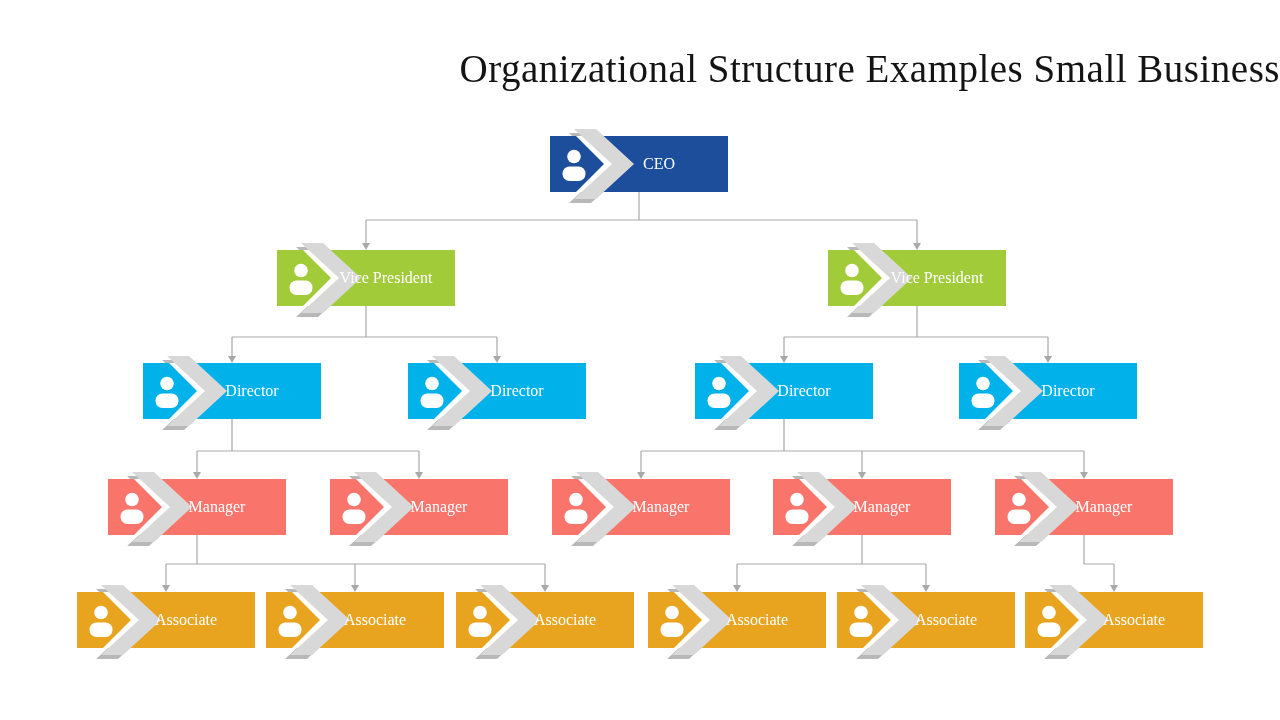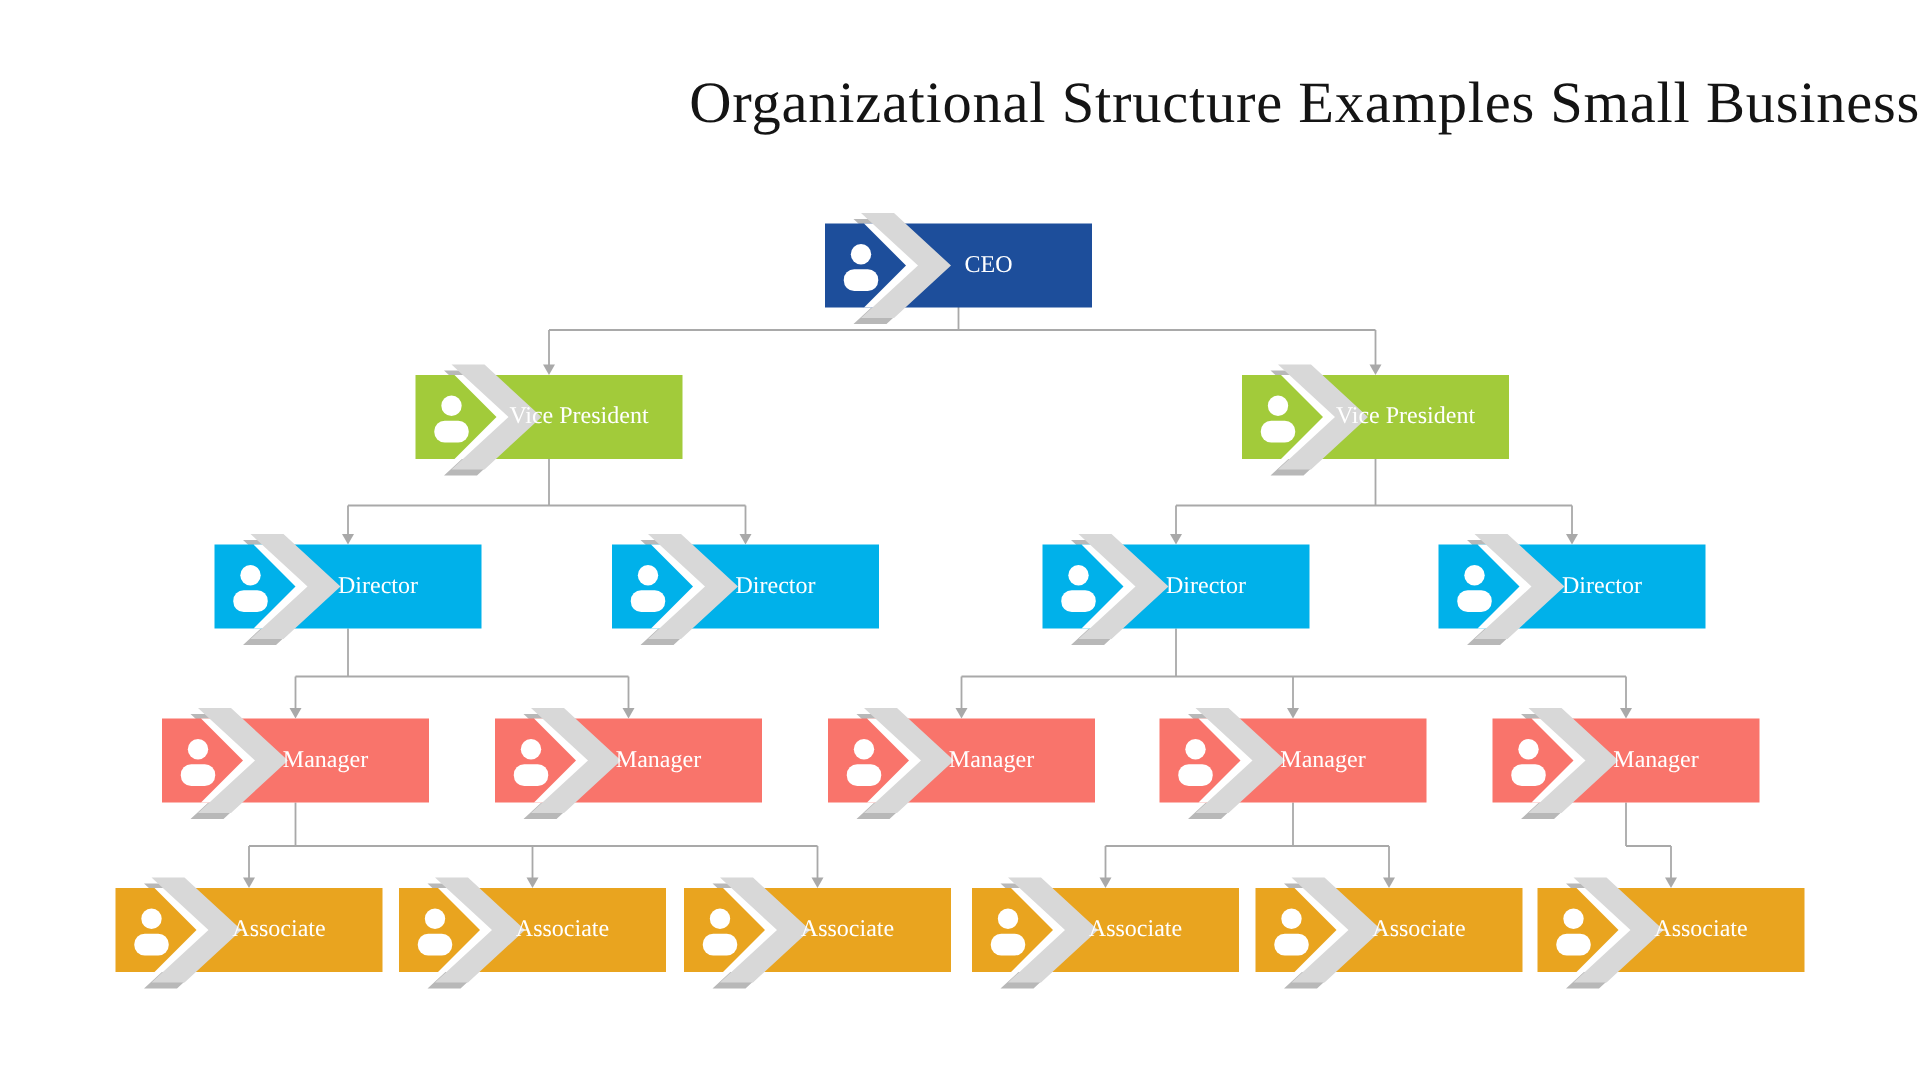--- a/index.html
+++ b/index.html
@@ -44,21 +44,21 @@
       <polygon class="connector-arrow" points="858,472 866,472 862,479"></polygon>
       <polygon class="connector-arrow" points="1080,472 1088,472 1084,479"></polygon>
       <polygon class="connector-arrow" points="162,585 170,585 166,592"></polygon>
       <polygon class="connector-arrow" points="351,585 359,585 355,592"></polygon>
       <polygon class="connector-arrow" points="541,585 549,585 545,592"></polygon>
       <polygon class="connector-arrow" points="733,585 741,585 737,592"></polygon>
       <polygon class="connector-arrow" points="922,585 930,585 926,592"></polygon>
       <polygon class="connector-arrow" points="1110,585 1118,585 1114,592"></polygon>
     </svg>
   <div id="node-layer">
-  <div class="node" style="left: 550px; top: 149px;">
+  <div class="node" style="left: 550px; top: 136px;">
     <svg class="node-art" viewBox="0 0 178 78" aria-hidden="true">
       <polygon class="chev-shadow" points="19,8 41,8 79,43 41,78 19,78 57,43"></polygon>
       <rect class="box" x="0" y="11" width="178" height="56" fill="#1d4e9b"></rect>
       <polygon class="chev-white" points="26,11 42,11 70,39 42,67 26,67 54,39"></polygon>
       <polygon class="chev-gray" points="24,4 46,4 84,39 46,74 24,74 62,39"></polygon>
       <g>
         <circle cx="24" cy="31.5" r="6.8" fill="#ffffff"></circle>
         <rect x="12.5" y="41.5" width="23" height="14.5" rx="7" fill="#ffffff"></rect>
       </g>
     </svg>

